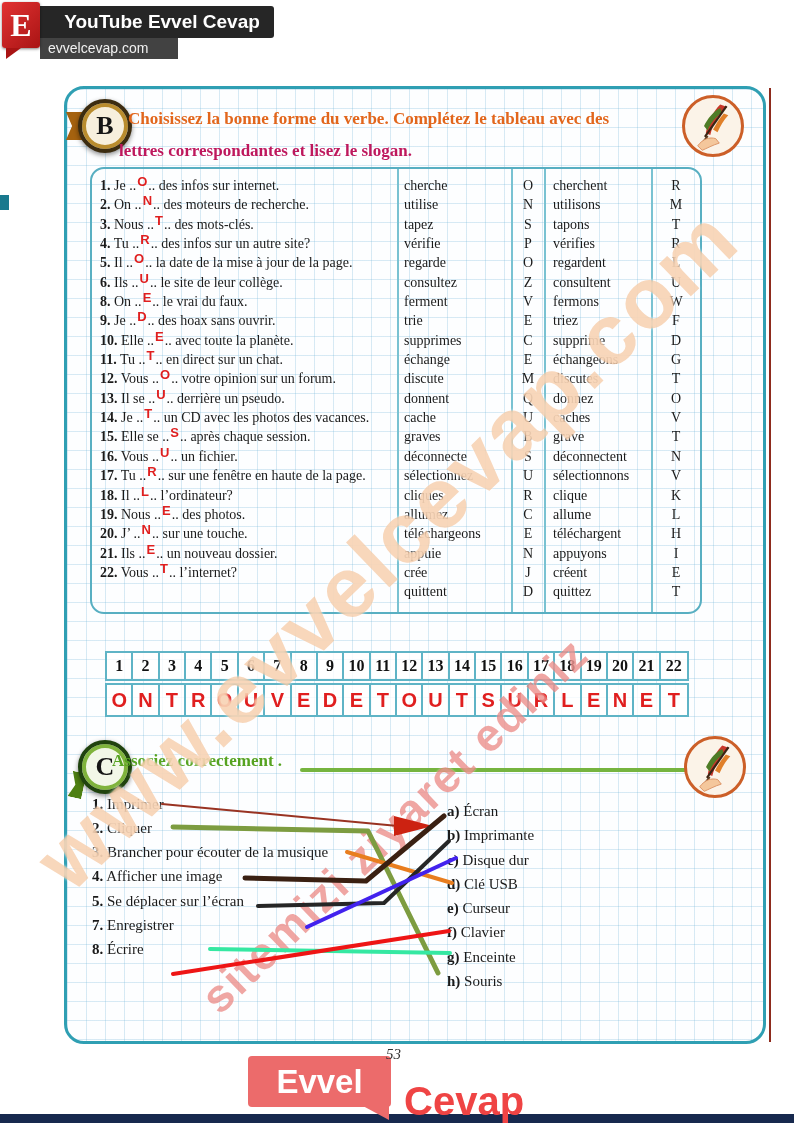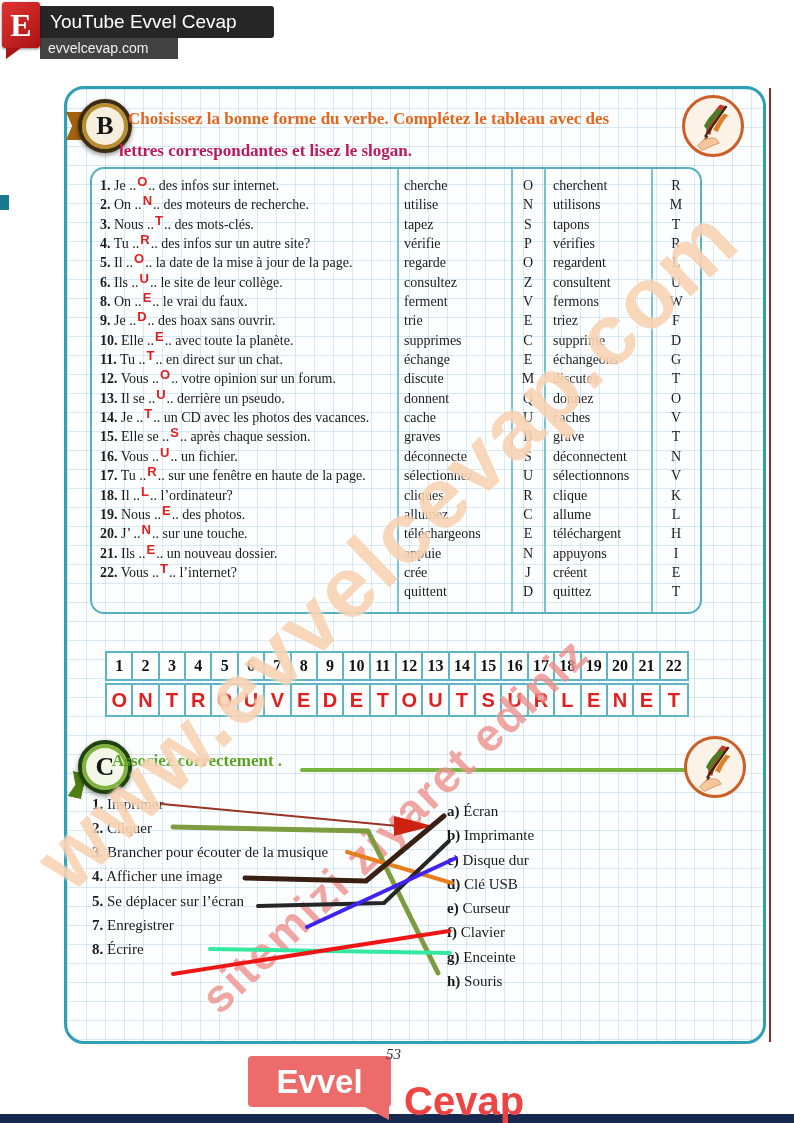--- a/index.html
+++ b/index.html
@@ -2,22 +2,22 @@
 <html><head>
 <meta charset="utf-8">
 <style>
   html,body{margin:0;padding:0;}
   body{
     width:794px;height:1123px;position:relative;background:#ffffff;
     font-family:"Liberation Serif",serif;overflow:hidden;
   }
   
   .hdr-bar{position:absolute;left:32px;top:6px;width:224px;height:32px;background:#262626;
-    color:#fff;font-family:"Liberation Sans",sans-serif;font-size:19px;font-weight:normal;
-    line-height:32px;padding-left:18px;border-radius:0 3px 3px 0;}
+    color:#fff;font-family:"Liberation Sans",sans-serif;font-size:19px;font-weight:bold;
+    line-height:32px;padding-left:18px;border-radius:0 3px 3px 0;text-align:center;}
   .hdr-sub{position:absolute;left:40px;top:38px;width:130px;height:21px;background:#424242;
     color:#f0f0f0;font-family:"Liberation Sans",sans-serif;font-size:14px;line-height:21px;padding-left:8px;}
   .e-badge{position:absolute;left:2px;top:2px;width:38px;height:46px;
     background:linear-gradient(135deg,#e23232,#a91414);border-radius:3px;
     color:#fff;font-size:32px;font-weight:bold;text-align:center;line-height:46px;
     box-shadow:0 1px 3px rgba(0,0,0,.5);z-index:3;}
   .e-tail{position:absolute;left:6px;top:48px;width:0;height:0;
     border-top:11px solid #a91414;border-right:15px solid transparent;z-index:3;}
   
   .card{position:absolute;left:64px;top:86px;width:702px;height:958px;

